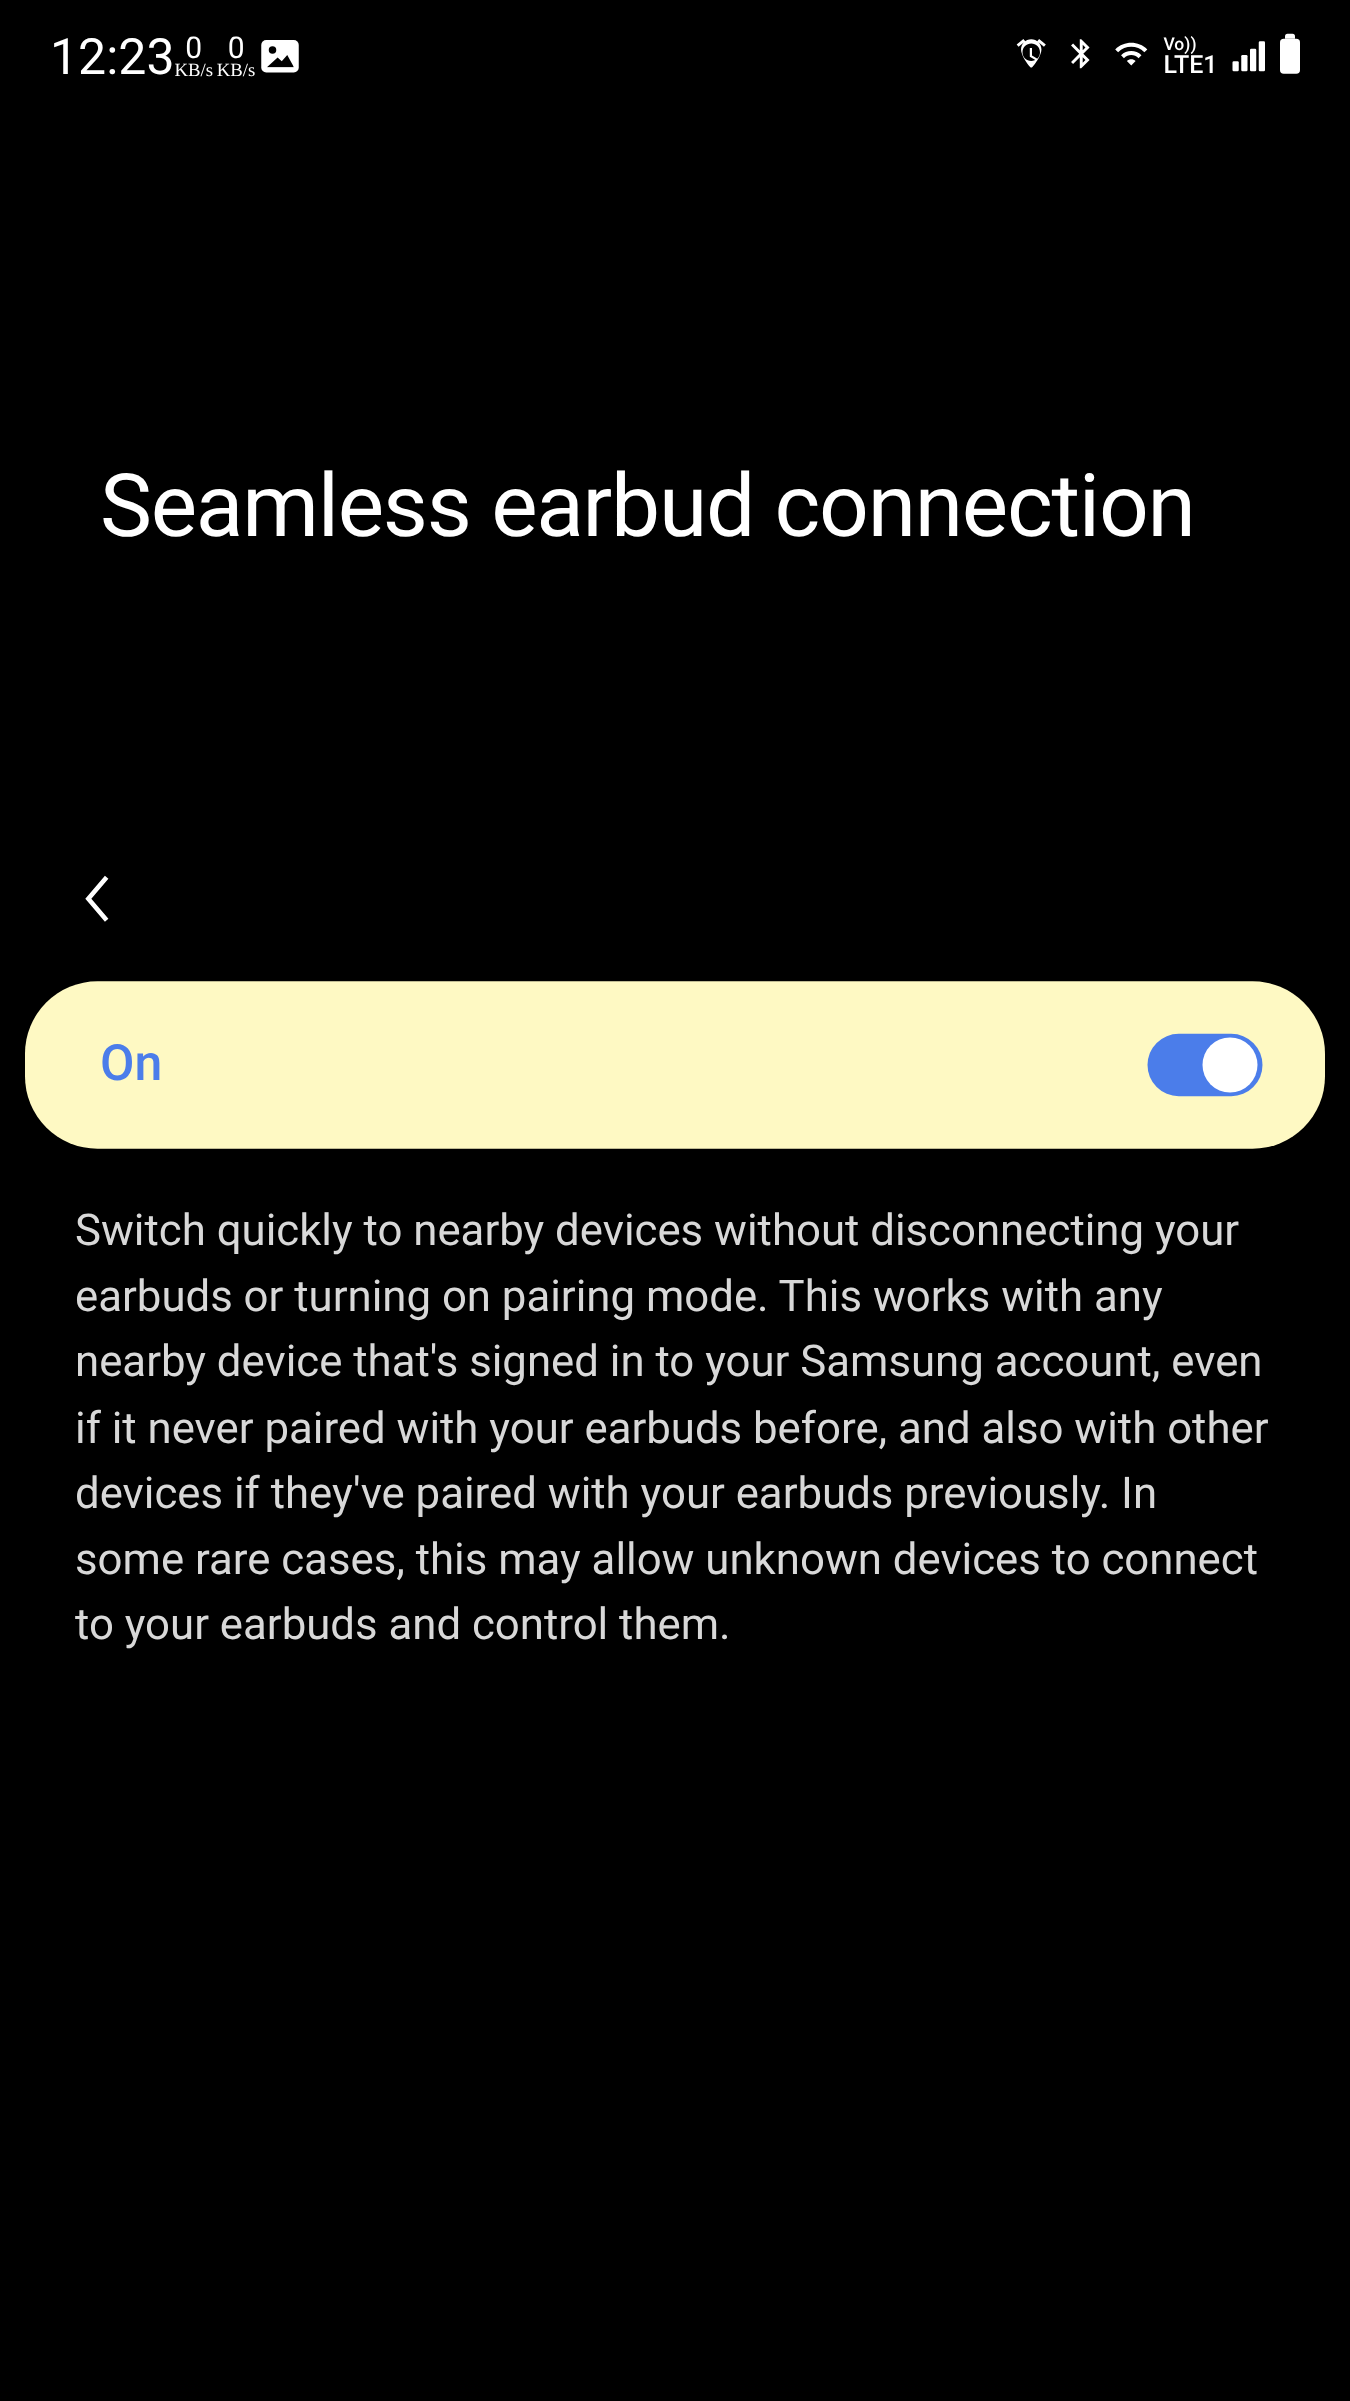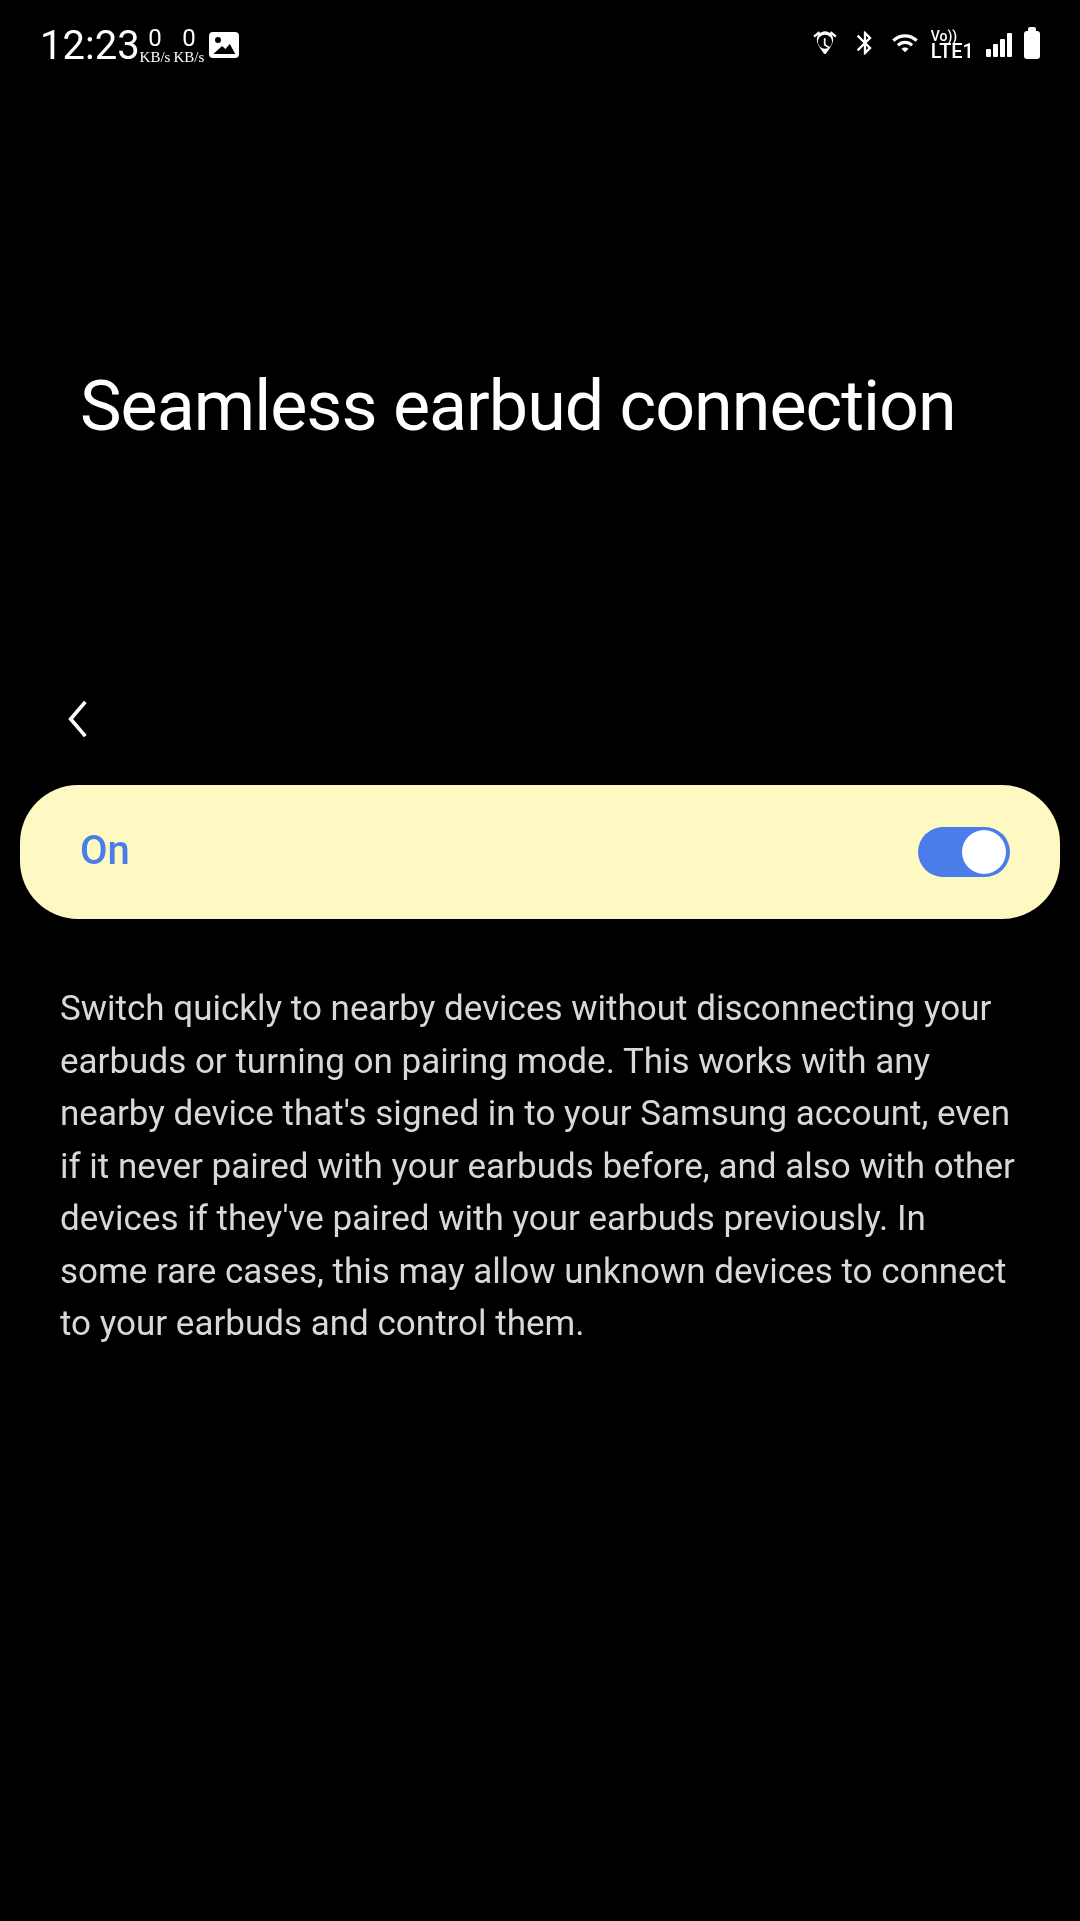--- a/index.html
+++ b/index.html
@@ -209,21 +209,21 @@
       position: absolute;
       right: 4px;
       top: 3px;
       width: 44px;
       height: 44px;
       background: #ffffff;
       border-radius: 50%;
     }
     
     .description {
-      padding: 64px 60px;
+      padding: 40px 60px;
       font-size: 35px;
       line-height: 1.5;
       color: #d8d8d8;
       font-weight: 400;
     }
   </style>
 </head>
 <body>
 
 <div class="status-bar">

